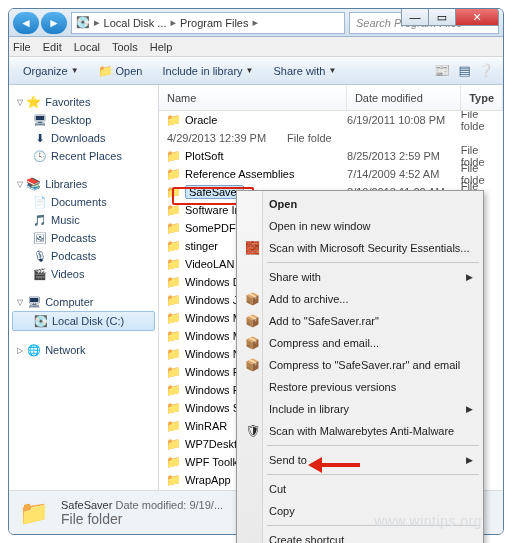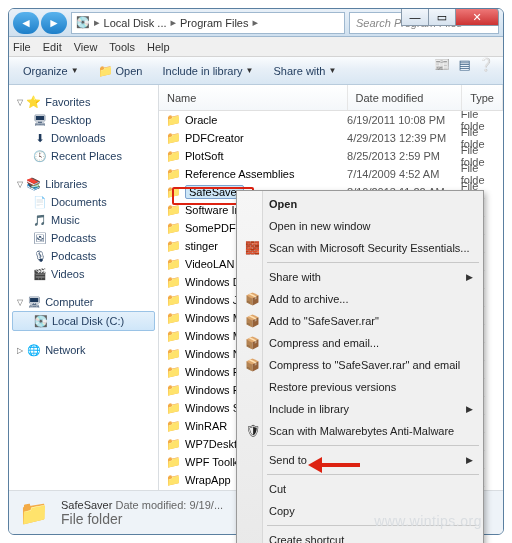--- a/index.html
+++ b/index.html
@@ -8,21 +8,21 @@
 .titlebar { height: 28px; background: linear-gradient(#e8f0f8, #cfe0ef); display: flex; align-items: center; padding: 0 4px; border-bottom: 1px solid #9fb8cf; }
 .nav-arrows { display: flex; gap: 2px; margin-right: 4px; }
 .nav-btn { width: 26px; height: 22px; border-radius: 11px; background: linear-gradient(#58b2ed,#1e7fc9); display: flex; align-items: center; justify-content: center; color: #fff; font-size: 12px; }
 .addressbar { flex: 1; height: 22px; background: #fff; border: 1px solid #9fb8cf; display: flex; align-items: center; padding: 0 4px; gap: 4px; font-size: 11px; color: #333; }
 .crumb-sep { color: #666; }
 .searchbox { width: 150px; height: 22px; background: #fff; border: 1px solid #9fb8cf; margin-left: 4px; padding: 0 6px; display: flex; align-items: center; color: #888; font-style: italic; }
 .winbtns { position: absolute; top: -1px; right: 4px; display: flex; }
 .winbtn { width: 28px; height: 18px; border: 1px solid #89a; margin-left: -1px; background: linear-gradient(#f2f6fb,#d7e3ef); display: flex; align-items: center; justify-content: center; font-size: 11px; }
 .winbtn.close { background: linear-gradient(#e77,#c33); color: #fff; width: 44px; border-top-right-radius: 4px; }
 .menubar { height: 20px; background: #f0f0f0; border-bottom: 1px solid #d4d4d4; display: flex; align-items: center; padding: 0 4px; gap: 12px; color: #333; }
-.toolbar { height: 28px; background: linear-gradient(#fafcfe,#e7eff7 45%,#d9e7f3); border-bottom: 1px solid #b8cbdc; display: flex; padding: 0 8px; gap: 8px; color: #1e395b; }
+.toolbar { height: 28px; background: linear-gradient(#fafcfe,#e7eff7 45%,#d9e7f3); border-bottom: 1px solid #b8cbdc; display: flex; align-items: center; padding: 0 8px; gap: 8px; color: #1e395b; }
 .toolbar .btn { display: flex; align-items: center; gap: 3px; padding: 2px 6px; }
 .dropdown-arrow { font-size: 8px; color: #333; }
 .toolbar-icons { margin-left: auto; display: flex; gap: 8px; font-size: 13px; color: #3a5f82; }
 .body { flex: 1; display: flex; overflow: hidden; }
 .sidebar { width: 150px; background: #fff; border-right: 1px solid #d9dde1; padding: 8px 0; overflow: hidden; }
 .sb-group { margin-bottom: 10px; }
 .sb-header { display: flex; align-items: center; gap: 4px; padding: 2px 8px; color: #1e395b; }
 .sb-header .tri { font-size: 8px; color: #666; }
 .sb-item { display: flex; align-items: center; gap: 4px; padding: 2px 4px 2px 24px; color: #1e395b; }
 .sb-item.sel { background: linear-gradient(#e5f1fb,#cfe6f9); border: 1px solid #9ac3e6; border-radius: 2px; margin: 0 3px; padding-left: 21px; text-align: center; }
@@ -39,21 +39,21 @@
 .disk-icon::before { content: "💽"; font-size: 11px; }
 .net-icon::before { content: "🌐"; font-size: 11px; }
 .desk-icon::before { content: "🖥"; font-size: 11px; }
 .dl-icon::before { content: "⬇"; font-size: 11px; }
 .recent-icon::before { content: "🕓"; font-size: 11px; }
 .content { flex: 1; display: flex; flex-direction: column; overflow: hidden; }
 .columns { height: 26px; border-bottom: 1px solid #e0e0e0; display: flex; align-items: flex-end; color: #444; background: linear-gradient(#fff,#f4f7fa); }
 .col { padding: 0 8px; border-right: 1px solid #e6e6e6; height: 100%; display: flex; align-items: center; }
 .col.name { width: 198px; }
 .col.date { width: 120px; }
-.col.type { flex: 1; }
+.col.type { flex: 1; font-weight: bold; }
 .filelist { flex: 1; overflow: hidden; }
 .row { display: flex; align-items: center; height: 18px; padding-left: 8px; }
 .row .fname { width: 190px; display: flex; align-items: center; gap: 4px; }
 .row .fdate { width: 120px; color: #555; }
 .row .ftype { color: #555; }
 .row.sel .fname span.lbl { background: #cde6f7; border: 1px solid #7da2ce; border-radius: 2px; padding: 0 3px; }
 .red-box { position: absolute; border: 2px solid #d21; border-radius: 2px; pointer-events: none; }
 .ctxmenu { position: absolute; background: #f0f0f0; border: 1px solid #9a9a9a; box-shadow: 2px 3px 6px rgba(0,0,0,.3); width: 248px; padding: 2px; }
 .ctxmenu .mi { height: 22px; display: flex; align-items: center; padding-left: 30px; position: relative; color: #222; }
 .ctxmenu .mi .micon { position: absolute; left: 6px; width: 16px; text-align: center; font-size: 12px; }
@@ -94,21 +94,21 @@
       <span class="crumb-sep">▸</span>
     </div>
     <div class="searchbox">
       <span>Search Program Files</span>
     </div>
   </div>
 
   <div class="menubar">
     <span>File</span>
     <span>Edit</span>
-    <span>View</span>
+    <span>Local</span>
     <span>Tools</span>
     <span>Help</span>
   </div>
 
   <div class="toolbar">
     <div class="btn">
         <span>Organize</span>
         <span class="dropdown-arrow">▼</span>
       </div>
     <div class="btn">
@@ -208,24 +208,20 @@
       <div class="filelist" id="filelist">
           <div class="row">
             <div class="fname">
               <span class="icon folder-icon"></span>
               <span class="lbl">Oracle</span>
             </div>
             <div class="fdate">6/19/2011 10:08 PM</div>
             <div class="ftype">File folde</div>
           </div>
           <div class="row">
-            <div class="fname">
-              <span class="icon folder-icon"></span>
-              <span class="lbl">PDFCreator</span>
-            </div>
             <div class="fdate">4/29/2013 12:39 PM</div>
             <div class="ftype">File folde</div>
           </div>
           <div class="row">
             <div class="fname">
               <span class="icon folder-icon"></span>
               <span class="lbl">PlotSoft</span>
             </div>
             <div class="fdate">8/25/2013 2:59 PM</div>
             <div class="ftype">File folde</div>

